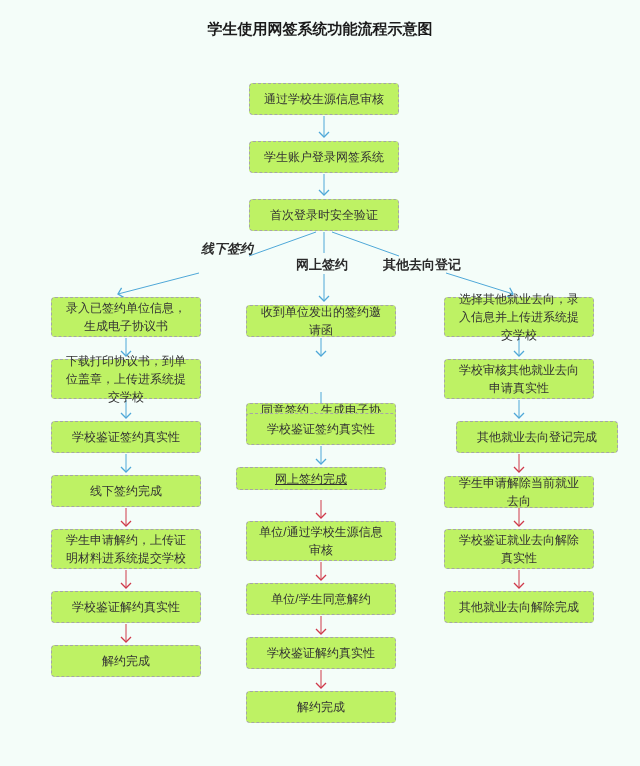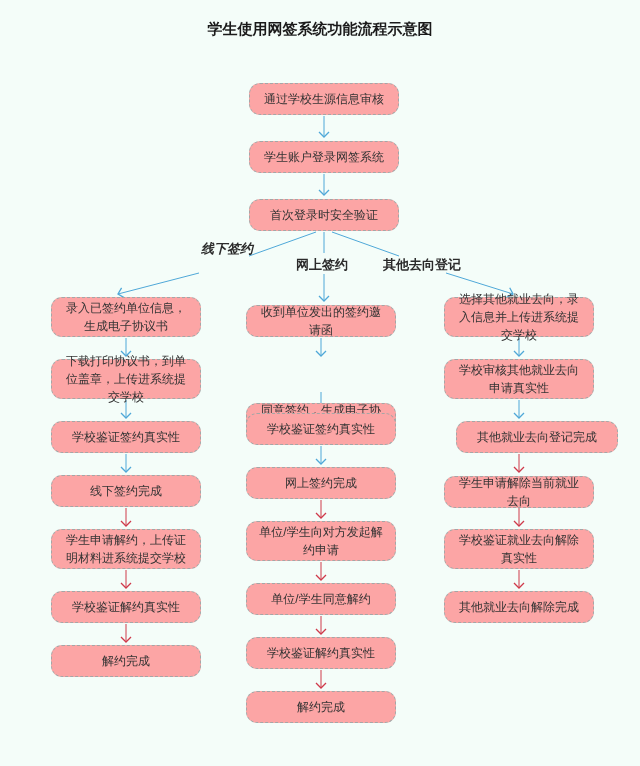--- a/index.html
+++ b/index.html
@@ -27,23 +27,23 @@
     width: 640px;
     text-align: center;
     font-size: 15px;
     font-weight: bold;
     color: #1a1a1a;
     z-index: 2;
   }
   .node {
     position: absolute;
     box-sizing: border-box;
-    background: #fca5a5;
+    background: #bef264;
     border: 1px dashed #a6a6a6;
-    border-radius: 11px;
+    border-radius: 4px;
     color: #333;
     font-size: 12px;
     line-height: 18px;
     display: flex;
     align-items: center;
     justify-content: center;
     text-align: center;
     padding: 0 12px;
     z-index: 1;
   }
@@ -118,22 +118,22 @@
   <div class="node" style="left:51px; top:359px; width:150px; height:40px;">下载打印协议书，到单位盖章，上传进系统提交学校</div>
   <div class="node" style="left:51px; top:421px; width:150px; height:32px;">学校鉴证签约真实性</div>
   <div class="node" style="left:51px; top:475px; width:150px; height:32px;">线下签约完成</div>
   <div class="node" style="left:51px; top:529px; width:150px; height:40px;">学生申请解约，上传证明材料进系统提交学校</div>
   <div class="node" style="left:51px; top:591px; width:150px; height:32px;">学校鉴证解约真实性</div>
   <div class="node" style="left:51px; top:645px; width:150px; height:32px;">解约完成</div>
 
   <div class="node" style="left:246px; top:305px; width:150px; height:32px;">收到单位发出的签约邀请函</div>
   <div class="node" style="left:246px; top:359px; width:150px; height:32px;margin-top:44px;">同意签约，生成电子协议书</div>
   <div class="node" style="left:246px; top:413px; width:150px; height:32px;">学校鉴证签约真实性</div>
-  <div class="node" style="left:246px; top:467px; width:150px; height:32px;">网上签约完成</div>
-  <div class="node" style="left:246px; top:521px; width:150px; height:40px;">单位/学生向对方发起解约申请</div>
+  <div class="node" style="left:236px; top:467px; width:150px; height:23px;text-decoration:underline;">网上签约完成</div>
+  <div class="node" style="left:246px; top:521px; width:150px; height:40px;">单位/通过学校生源信息审核</div>
   <div class="node" style="left:246px; top:583px; width:150px; height:32px;">单位/学生同意解约</div>
   <div class="node" style="left:246px; top:637px; width:150px; height:32px;">学校鉴证解约真实性</div>
   <div class="node" style="left:246px; top:691px; width:150px; height:32px;">解约完成</div>
 
   <div class="node" style="left:444px; top:297px; width:150px; height:40px;">选择其他就业去向，录入信息并上传进系统提交学校</div>
   <div class="node" style="left:444px; top:359px; width:150px; height:40px;">学校审核其他就业去向申请真实性</div>
   <div class="node" style="left:456px; top:421px; width:162px; height:32px;">其他就业去向登记完成</div>
   <div class="node" style="left:444px; top:476px; width:150px; height:32px;">学生申请解除当前就业去向</div>
   <div class="node" style="left:444px; top:529px; width:150px; height:40px;">学校鉴证就业去向解除真实性</div>
   <div class="node" style="left:444px; top:591px; width:150px; height:32px;">其他就业去向解除完成</div>

